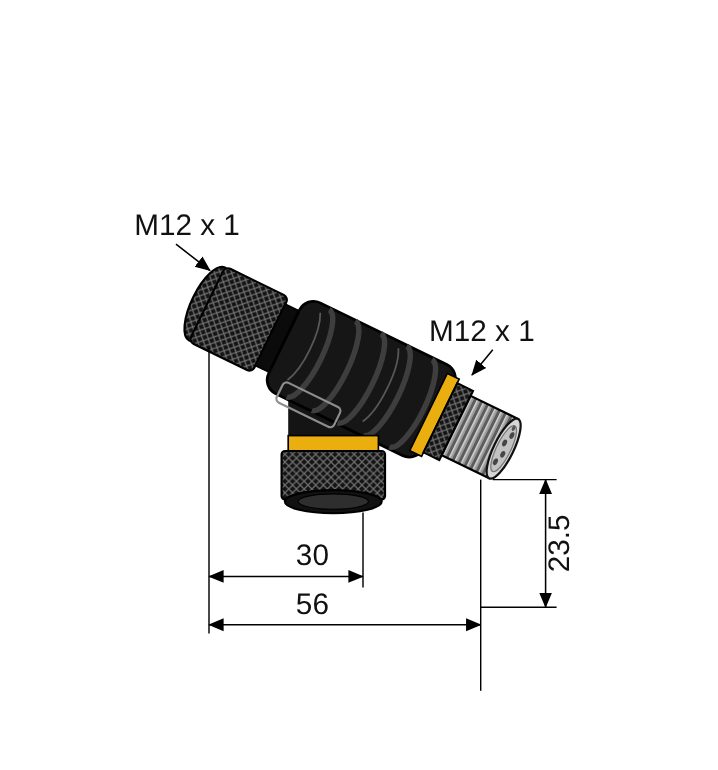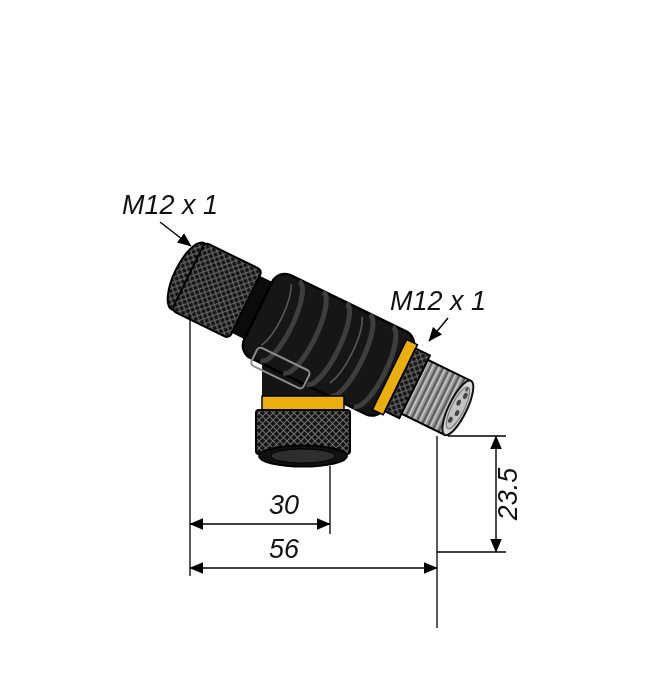--- a/index.html
+++ b/index.html
@@ -7,21 +7,20 @@
     padding: 0;
     background: #ffffff;
     font-family: "Liberation Sans", sans-serif;
   }
   .canvas {
     position: relative;
     width: 653px;
     height: 700px;
     background: #ffffff;
     overflow: hidden;
-    font-style: italic;
   }
   svg { display: block; }
   .dim-text {
     font-family: "Liberation Sans", sans-serif;
     font-size: 27px;
     fill: #111111;
   }
   .thread-label {
     font-family: "Liberation Sans", sans-serif;
     font-size: 27px;

